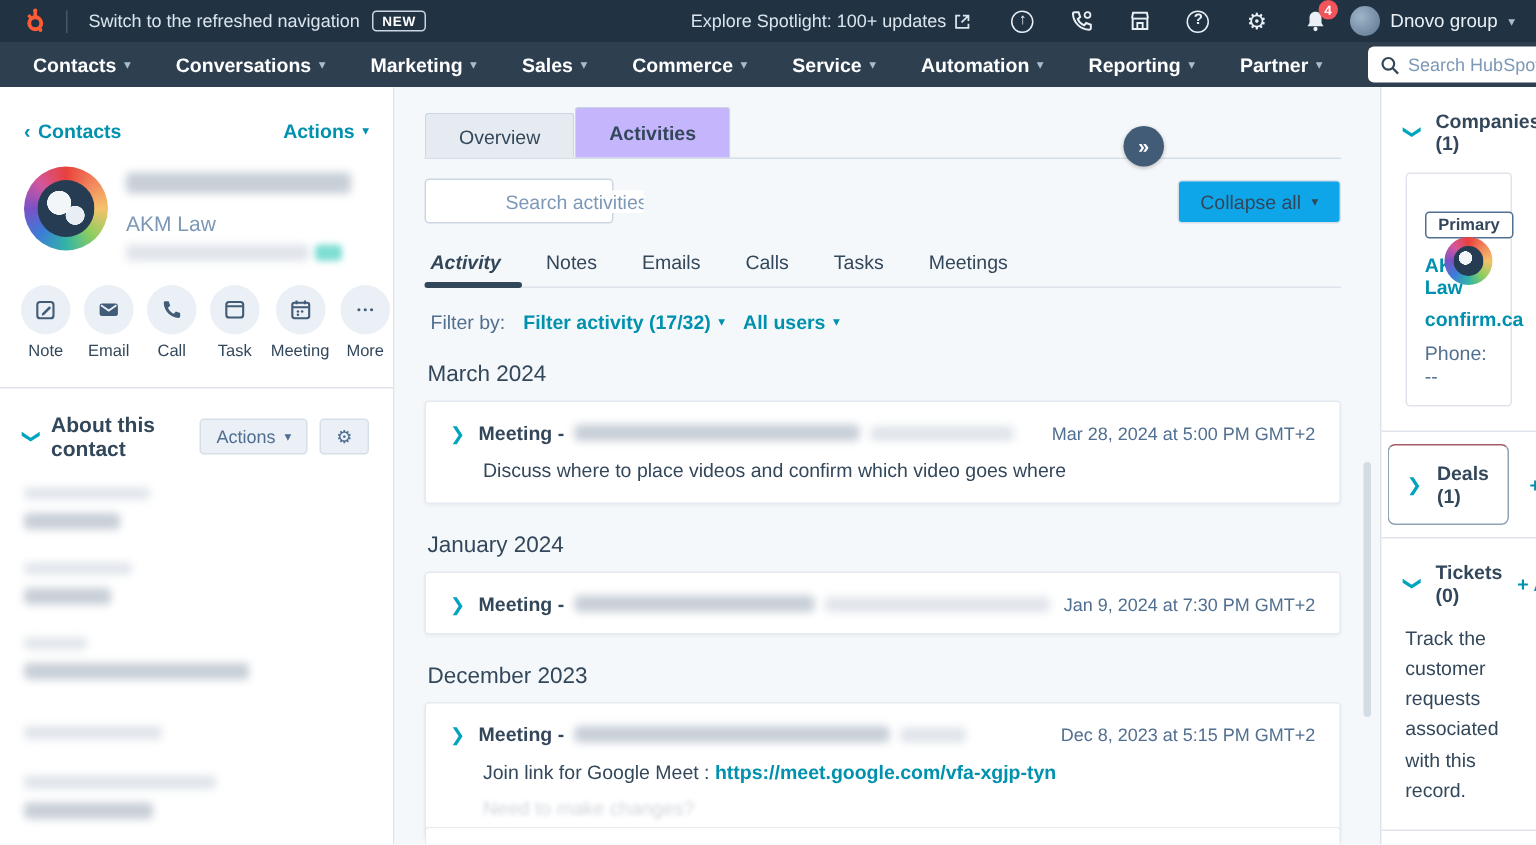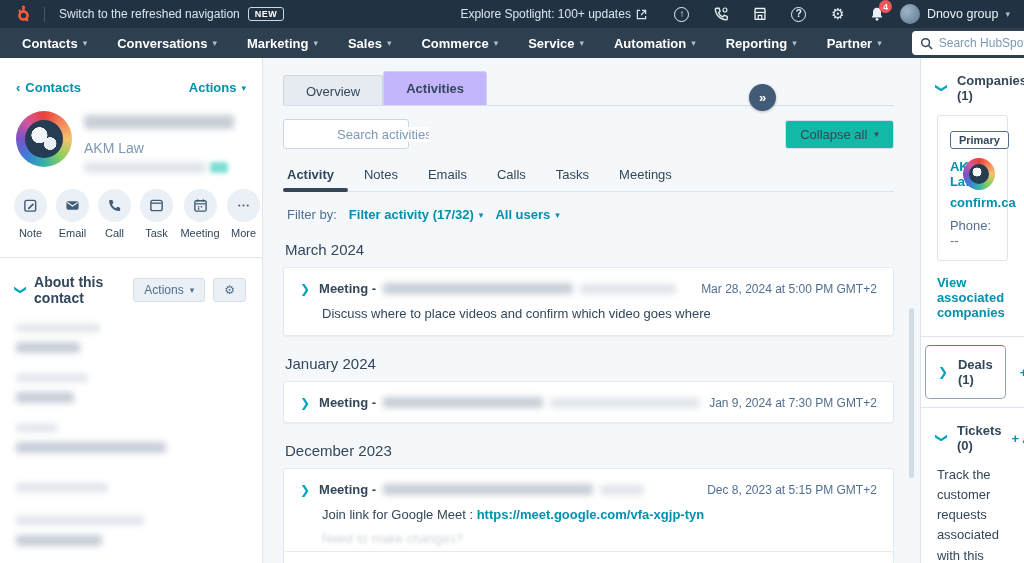--- a/index.html
+++ b/index.html
@@ -65,24 +65,24 @@
 
   
   .tabs-row { display:flex; align-items:flex-end; border-bottom:1px solid #d6dfe8; height:34px; }
   .tab { font-size:13px; padding:8px 22px; border:1px solid #cbd6e2; border-bottom:none; border-radius:3px 3px 0 0; cursor:pointer; }
   .tab.inactive { background:#e5ebf1; color:#33475b; height:30px; }
   .tab.active { background:#c4b5fd; color:#33475b; font-weight:bold; height:34px; display:flex; align-items:center; }
   .search-collapse { display:flex; align-items:center; justify-content:space-between; margin:13px 0 12px; }
   .act-search { width:126px; height:30px; background:#fff; border:1px solid #cbd6e2; border-radius:3px; display:flex; align-items:center; padding:0 8px; gap:4px; }
   .act-search input { border:none; outline:none; width:92px; font-size:13px; color:#33475b; font-family:inherit;margin-left:45px; }
   .act-search input::placeholder { color:#7c98b6; }
-  .collapse-btn { background:#14b8a6; border:1px solid #d6dfe8; border-radius:3px; color:#33475b; font-size:13px; padding:6px 14px; display:flex; align-items:center; gap:7px; cursor:pointer; font-family:inherit; }
+  .collapse-btn { background:#0ea5e9; border:1px solid #d6dfe8; border-radius:3px; color:#33475b; font-size:13px; padding:6px 14px; display:flex; align-items:center; gap:7px; cursor:pointer; font-family:inherit; }
   .subtabs { display:flex; gap:30px; border-bottom:1px solid #dfe3eb; padding:0 4px; }
   .subtab { font-size:13px; color:#33475b; padding:6px 0 9px; cursor:pointer; position:relative; }
-  .subtab.active { font-weight:bold; }
+  .subtab.active { font-weight:bold;font-style:italic; }
   .subtab.active::after { content:""; position:absolute; left:-4px; right:-14px; bottom:-1px; height:4px; background:#33475b; border-radius:2px; }
   .filter-row { display:flex; align-items:center; gap:12px; margin:15px 4px 0; font-size:13px; }
   .filter-label { color:#516f90; }
   .filter-link { color:#0091ae; font-weight:bold; display:flex; align-items:center; gap:5px; cursor:pointer; }
   .month-h { font-size:15px; color:#33475b; margin:19px 2px 9px; }
   .t-card { background:#fff; border:1px solid #e5eaf0; border-radius:3px; box-shadow:0 1px 2px rgba(45,62,80,.06); padding:13px 16px 12px; }
   .t-row { display:flex; align-items:center; gap:9px; }
   .t-title { display:flex; align-items:center; gap:7px; flex:1; min-width:0; }
   .t-type { font-size:13px; font-weight:bold; color:#33475b; white-space:nowrap; }
   .t-date { font-size:12px; color:#516f90; white-space:nowrap; }
@@ -93,21 +93,21 @@
   .mid-scrollbar { position:absolute; right:6px; top:250px; width:5px; height:170px; background:#d3dbe3; border-radius:3px; }
 
   
   .expand-btn { position:absolute; left:749px; top:84px; width:27px; height:27px; border-radius:50%; background:#425b76; color:#fff; border:none; font-size:13px; font-weight:bold; display:flex; align-items:center; justify-content:center; cursor:pointer; z-index:5; box-shadow:0 1px 3px rgba(0,0,0,.25); }
 
   
   .r-section { padding:15px 16px 16px; border-bottom:1px solid #dfe3eb; }
   .r-head { display:flex; align-items:center; gap:10px; }
   .r-title { font-size:13px; font-weight:bold; color:#33475b; flex:1; }
   .r-add { color:#0091ae; font-size:13px; font-weight:bold; cursor:pointer; white-space:nowrap; }
-  .company-card { border:1px solid #dfe3eb; border-radius:3px; margin-top:12px; padding:14px 12px 12px; position:relative; }
+  .company-card { border:1px solid #dfe3eb; border-radius:3px; margin-top:12px; padding:24px 12px 12px; position:relative; }
   .primary-badge { display:inline-block; border:1px solid #516f90; border-radius:3px; font-size:11px; font-weight:bold; color:#33475b; padding:2px 8px; background:#fff; }
   .cc-name { color:#0091ae; font-size:13px; font-weight:bold; margin:10px 0 6px; cursor:pointer; }
   .cc-domain { color:#0091ae; font-size:13px; font-weight:bold; display:flex; align-items:center; gap:6px; cursor:pointer; }
   .cc-phone { color:#516f90; font-size:13px; margin-top:8px; }
   .cc-logo { position:absolute; right:12px; top:42px; width:32px; height:32px; border-radius:50%; background:conic-gradient(#e8413c,#f2845c,#f5c26b,#8fce5f,#33b3a6,#3b7dd8,#7a52c7,#d4569b,#e8413c); }
   .cc-logo::after { content:""; position:absolute; inset:6px; border-radius:50%; background:radial-gradient(circle at 40% 40%, #f3f6f9 0 26%, transparent 27%), #263c52; }
   .view-link { color:#0091ae; font-size:13px; font-weight:bold; margin-top:14px; cursor:pointer; }
   .deals-box { flex:1; display:flex; align-items:center; gap:10px; border:1px solid; border-color:#a85a66 #90a3b6 #90a3b6 #90a3b6; border-radius:5px; padding:11px 12px; margin:-11px 0 -11px -12px; }
   .r-desc { font-size:13px; color:#33475b; line-height:1.55; margin-top:12px; }
   svg { display:block; }
@@ -438,21 +438,20 @@
                 <path d="M6.5 1.5 H10.5 V5.5 M10.5 1.5 L5.5 6.5" fill="none" stroke="#0091ae" stroke-width="1.4"></path>
               </svg>
             <svg viewBox="0 0 12 12" width="11" height="11" style="margin-left:3px;">
                 <rect x="3.5" y="3.5" width="7" height="8" rx="1" fill="#00a4bd"></rect>
                 <rect x="1.5" y="0.5" width="7" height="8" rx="1" fill="none" stroke="#00a4bd" stroke-width="1.3"></rect>
               </svg>
           </div>
           <div class="cc-phone">Phone: --</div>
           <div class="cc-logo"></div>
         </div>
-        <div class="view-link">View associated companies</div>
       </div>
 
       <div class="r-section" style="display:flex;align-items:center;gap:14px;padding-top:19px;padding-bottom:19px;">
         <div class="deals-box">
           <span class="chev">❯</span>
           <span class="r-title">Deals (1)</span>
         </div>
         <span class="r-add">+ Add</span>
       </div>
 

